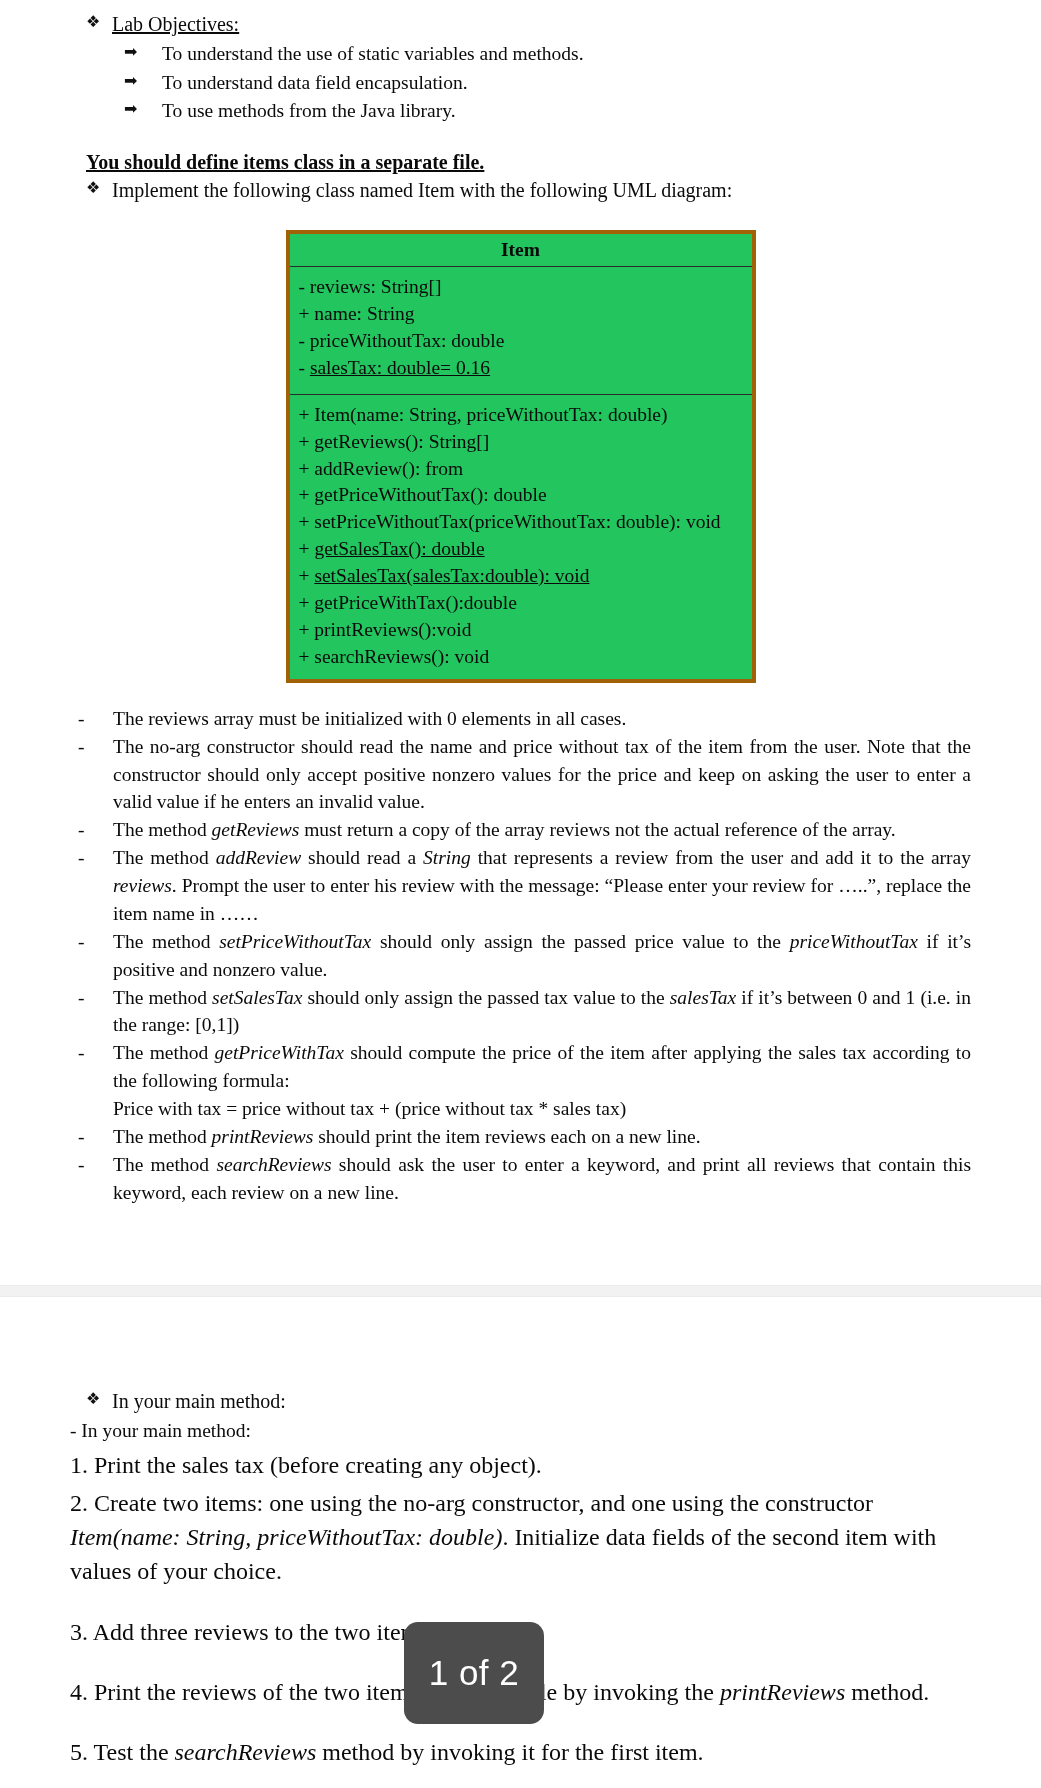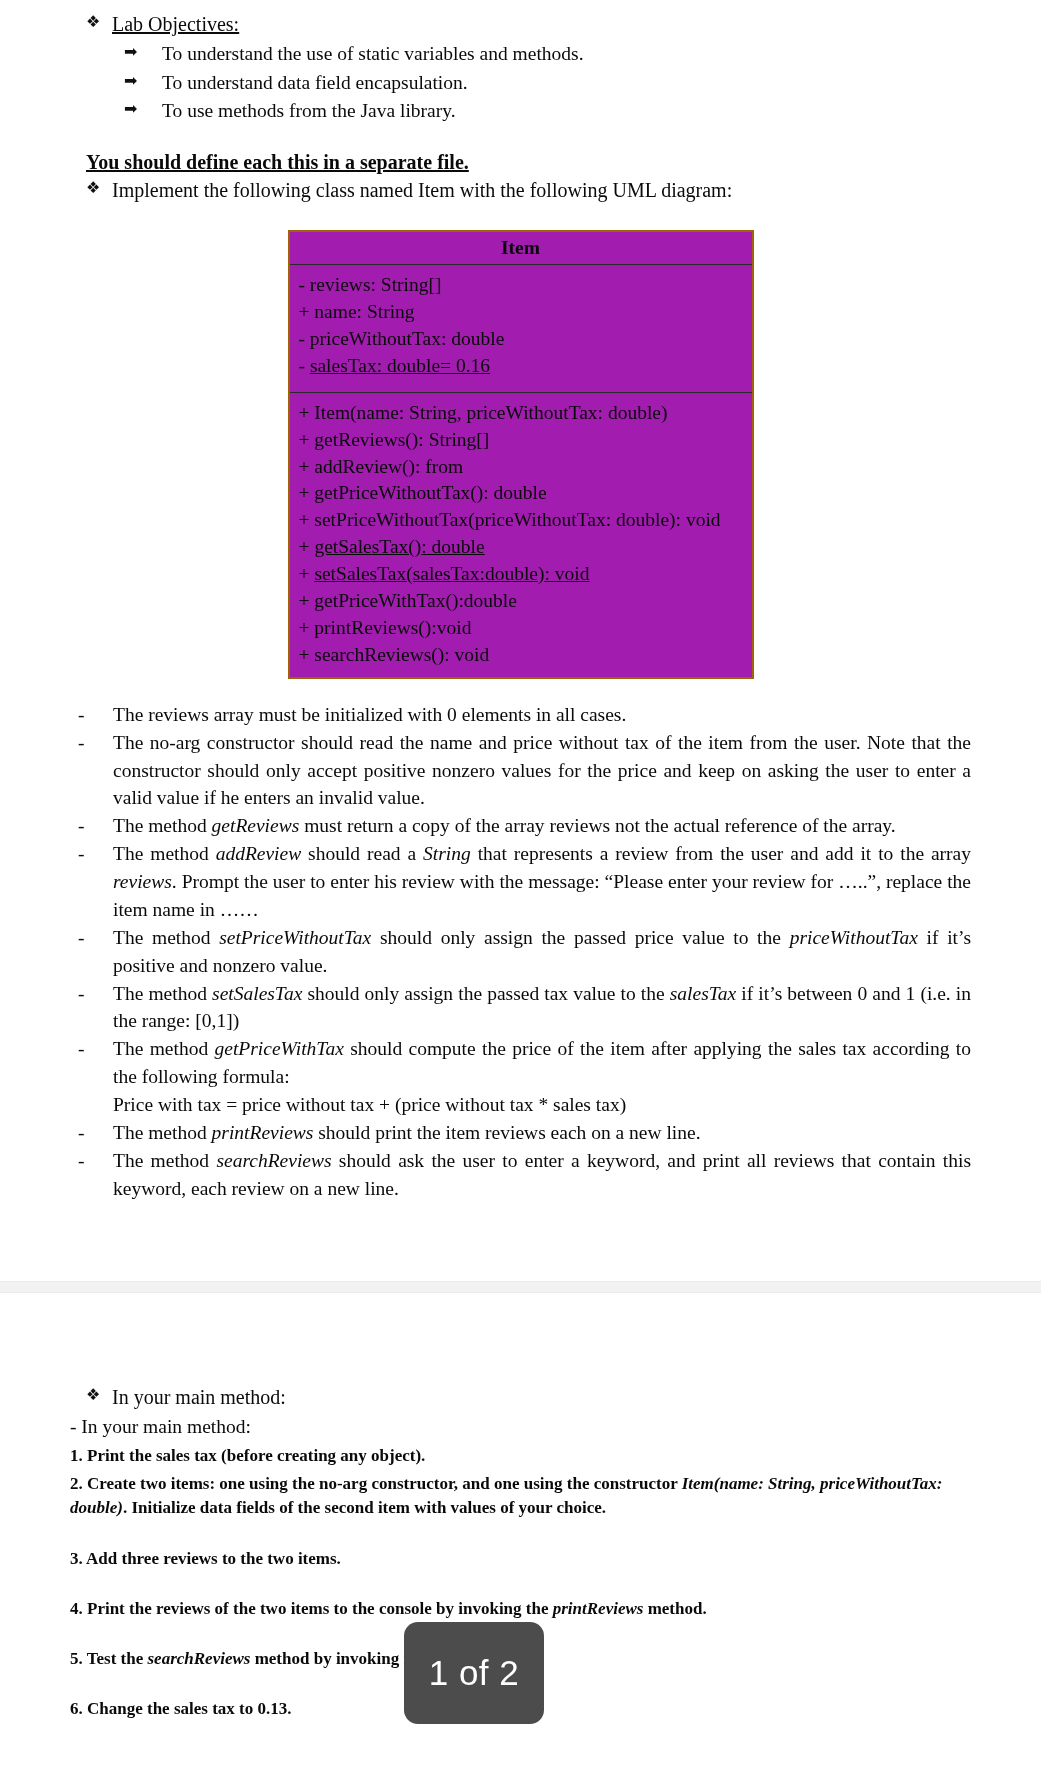--- a/index.html
+++ b/index.html
@@ -88,22 +88,22 @@
   }
 
   
   .uml-wrap {
     margin: 26px 0 0 0;
     display: flex;
     justify-content: center;
   }
   .uml-box {
     width: 462px;
-    border: 2px solid #a16207;
-    background: #a21caf;
+    border: 4px solid #a16207;
+    background: #22c55e;
   }
   .uml-title {
     text-align: center;
     font-weight: bold;
     font-size: 19.5px;
     padding: 5px 0 5px 0;
     border-bottom: 1px solid #2a2a2a;
   }
   .uml-compartment {
     padding: 7px 0 12px 0;
@@ -136,25 +136,24 @@
   .dash-body {
     flex: 1 1 auto;
     font-size: 19.5px;
     line-height: 1.43;
     text-align: justify;
   }
   .dash-body .noindent { text-align: left; }
 
   
   .step {
-    font-size: 17px;
+    font-size: 24px;
     line-height: 1.42;
     margin-bottom: 26px;
     text-align: left;
-    font-weight: bold;
   }
   .step.tight { margin-bottom: 4px; }
   .intro-line {
     font-size: 19.5px;
     line-height: 1.42;
     margin-bottom: 4px;
   }
 
   
   .page-indicator {
@@ -193,21 +192,21 @@
     </div>
     <div class="arrow-item">
       <span class="arrow-icon">➡</span>
       <span class="arrow-text">To understand data field encapsulation.</span>
     </div>
     <div class="arrow-item">
       <span class="arrow-icon">➡</span>
       <span class="arrow-text">To use methods from the Java library.</span>
     </div>
 
-    <div class="standalone-heading">You should define each this in a separate file.</div>
+    <div class="standalone-heading">You should define items class in a separate file.</div>
 
     <div class="diamond-item">
       <span class="diamond-icon">❖</span>
       <span class="diamond-text">Implement the following class named Item with the following UML diagram:</span>
     </div>
 
     <div class="uml-wrap">
       <div class="uml-box">
         <div class="uml-title">Item</div>
         <div class="uml-compartment" id="uml-attrs">

